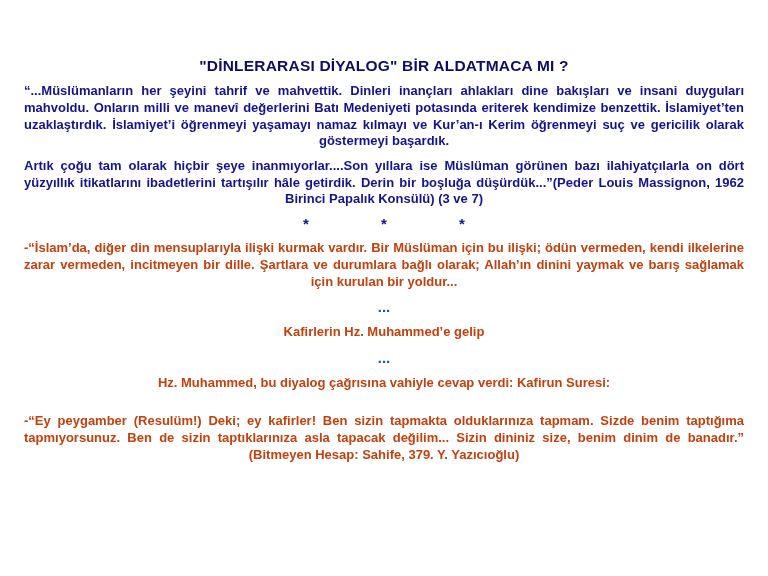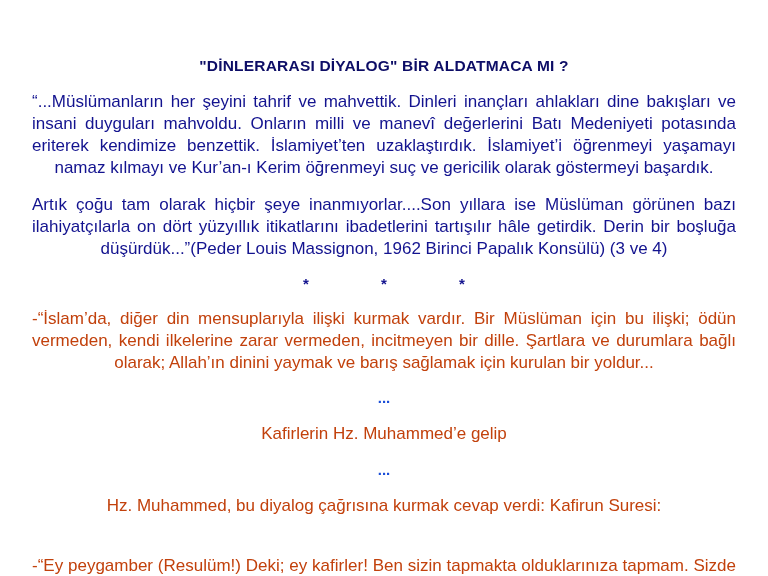--- a/index.html
+++ b/index.html
@@ -23,24 +23,24 @@
   .title {
     text-align: center;
     font-size: 15.5px;
     font-weight: bold;
     color: #0d0d66;
     letter-spacing: 0.2px;
     margin: 0 0 4px 0;
     line-height: 1.25;
   }
   .para {
-    margin: 16px;
+    margin: 8px;
     color: #13138f;
-    font-weight: normal;
-    font-size: 17px;
+    font-weight: bold;
+    font-size: 13px;
     line-height: 1.28;
     text-align: center;
   }
   .para.justify {
     text-align: justify;
     text-align-last: center;
   }
   .block-dark {
     color: #13138f;
   }
@@ -70,32 +70,32 @@
 </style>
 </head>
 <body>
 
 <div class="slide">
 
   <h1 class="title">"DİNLERARASI DİYALOG" BİR ALDATMACA MI  ?</h1>
 
   <p class="para justify block-dark">“...Müslümanların her şeyini tahrif ve mahvettik. Dinleri inançları ahlakları dine bakışları ve insani duyguları mahvoldu. Onların milli ve manevî değerlerini Batı Medeniyeti potasında eriterek kendimize benzettik. İslamiyet’ten uzaklaştırdık. İslamiyet’i öğrenmeyi yaşamayı namaz kılmayı ve Kur’an-ı Kerim öğrenmeyi suç ve gericilik olarak göstermeyi başardık.</p>
 
-  <p class="para justify block-dark">Artık çoğu tam olarak hiçbir şeye inanmıyorlar....Son yıllara ise Müslüman görünen bazı ilahiyatçılarla on dört yüzyıllık itikatlarını ibadetlerini tartışılır hâle getirdik. Derin bir boşluğa düşürdük...”(Peder Louis Massignon, 1962 Birinci Papalık Konsülü) (3 ve 4)</p>
+  <p class="para justify block-dark">Artık çoğu tam olarak hiçbir şeye inanmıyorlar....Son yıllara ise Müslüman görünen bazı ilahiyatçılarla on dört yüzyıllık itikatlarını ibadetlerini tartışılır hâle getirdik. Derin bir boşluğa düşürdük...”(Peder Louis Massignon, 1962 Birinci Papalık Konsülü) (3 ve 7)</p>
 
   <div class="stars">*       *       *</div>
 
   <p class="para justify block-blue">-“İslam’da, diğer din mensuplarıyla ilişki kurmak vardır. Bir Müslüman için bu ilişki; ödün vermeden, kendi ilkelerine zarar vermeden, incitmeyen bir dille. Şartlara ve durumlara bağlı olarak; Allah’ın dinini yaymak ve barış sağlamak için kurulan bir yoldur...</p>
 
   <div class="dots">...</div>
 
   <p class="para center-line block-blue">Kafirlerin Hz. Muhammed’e gelip</p>
 
 
   <div class="dots">...</div>
 
-  <p class="para center-line block-blue">Hz. Muhammed,  bu  diyalog çağrısına kurmak  cevap  verdi: Kafirun  Suresi:</p>
+  <p class="para center-line block-blue">Hz. Muhammed,  bu  diyalog çağrısına vahiyle  cevap  verdi: Kafirun  Suresi:</p>
 
   <div class="gap-sm"></div>
 
   <p class="para justify block-blue">-“Ey peygamber (Resulüm!) Deki; ey kafirler! Ben sizin tapmakta olduklarınıza tapmam. Sizde benim taptığıma tapmıyorsunuz. Ben de sizin taptıklarınıza asla tapacak değilim... Sizin dininiz size, benim dinim de banadır.” (Bitmeyen Hesap: Sahife, 379. Y. Yazıcıoğlu)</p>
 
 </div>
 
 </body></html>

